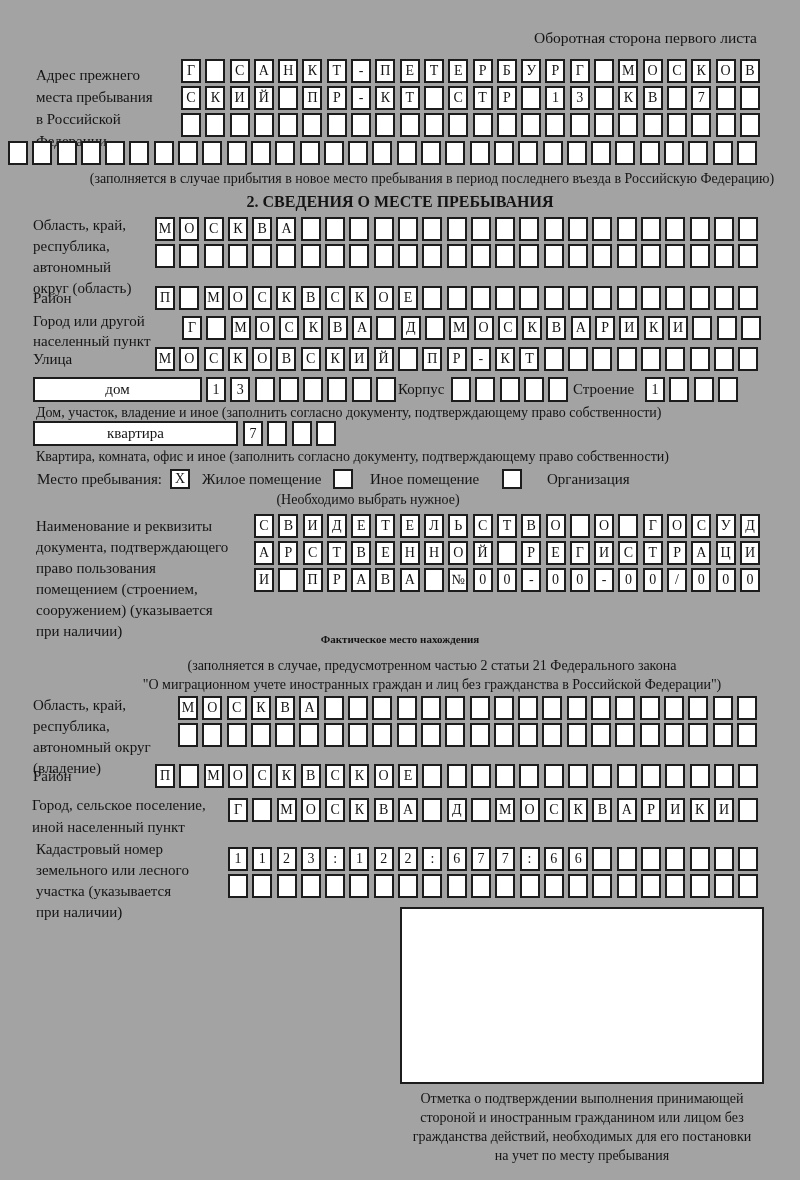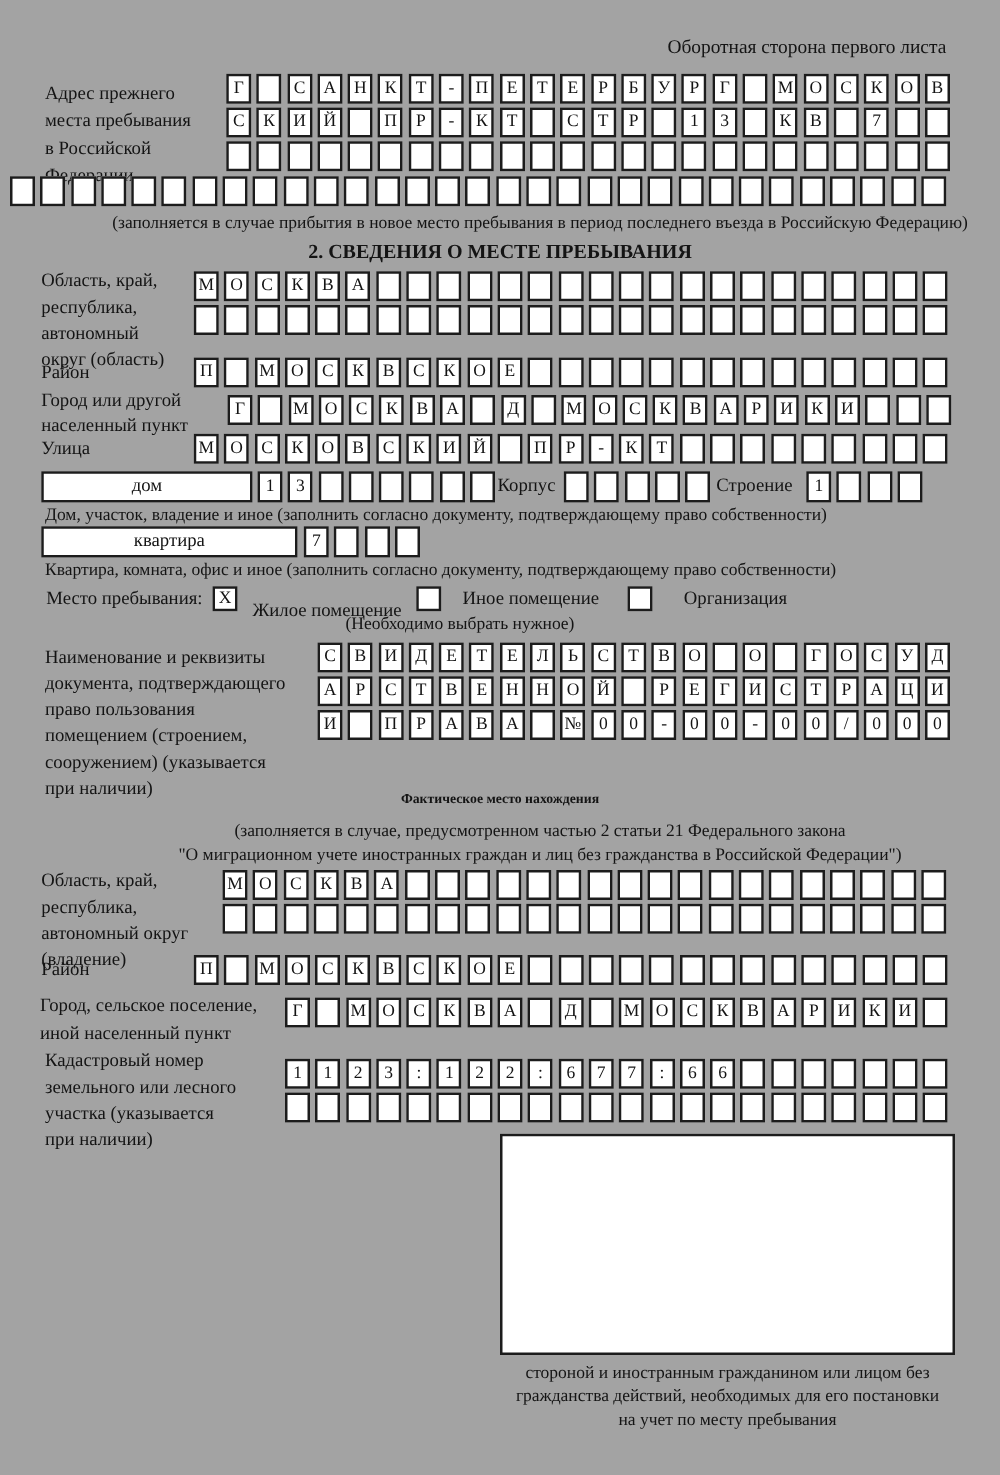--- a/index.html
+++ b/index.html
@@ -334,21 +334,21 @@
       <div class="cell">7</div>
       <div class="cell"></div>
       <div class="cell"></div>
       <div class="cell"></div>
     </div>
   <div class="abs note" style="left:36px;top:448px;">Квартира, комната, офис и иное (заполнить согласно документу, подтверждающему право собственности)</div>
 
   <div class="abs" style="left:0;top:468px;width:800px;height:22px;">
     <span class="abs label" style="left:37px;top:1px;">Место пребывания:</span>
     <span class="abs checkbox" style="left:170px;top:1px;">X</span>
-    <span class="abs label" style="left:202px;top:11px;">Жилое помещение</span>
+    <span class="abs label" style="left:202px;top:1px;">Жилое помещение</span>
     <span class="abs checkbox" style="left:333px;top:1px;"></span>
     <span class="abs label" style="left:370px;top:1px;">Иное помещение</span>
     <span class="abs checkbox" style="left:502px;top:1px;"></span>
     <span class="abs label" style="left:547px;top:1px;">Организация</span>
   </div>
   <div class="abs note center" style="left:136px;top:491px;width:400px;">(Необходимо выбрать нужное)</div>
 
   <div class="abs label" style="left:36px;top:516px;">
       <div>Наименование и реквизиты</div>
       <div>документа, подтверждающего</div>
@@ -598,18 +598,19 @@
       <div class="cell"></div>
       <div class="cell"></div>
       <div class="cell"></div>
       <div class="cell"></div>
       <div class="cell"></div>
       <div class="cell"></div>
     </div>
 
   <div class="abs stamp-box" style="left:400px;top:907px;width:364px;height:177px;"></div>
   <div class="abs caption" style="left:393px;top:1089px;width:378px;">
+      <div>Отметка о подтверждении выполнения принимающей</div>
       <div>стороной и иностранным гражданином или лицом без</div>
       <div>гражданства действий, необходимых для его постановки</div>
       <div>на учет по месту пребывания</div>
     </div>
 
 </div>
 
 </body></html>

